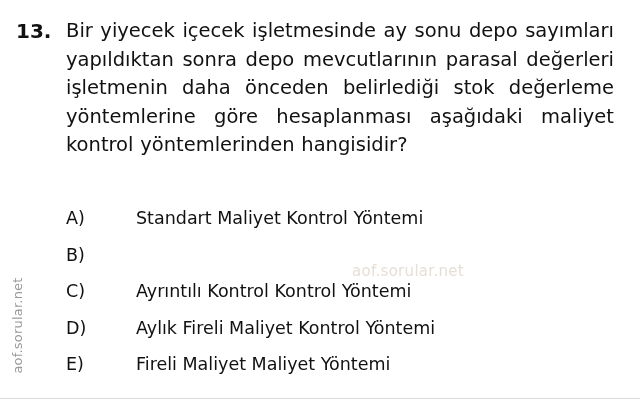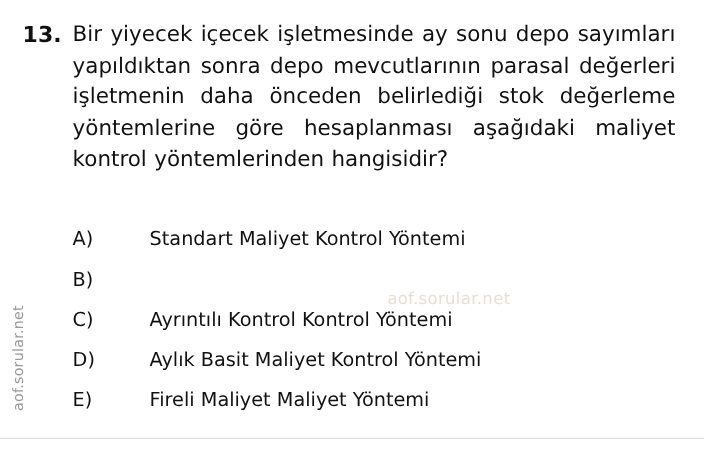--- a/index.html
+++ b/index.html
@@ -59,21 +59,20 @@
     width: 600px;
     display: flex;
     align-items: flex-start;
   }
 
   .q-number {
     font-size: 20px;
     font-weight: bold;
     line-height: 28px;
     width: 40px;
-    text-align: right;
     padding-right: 10px;
     flex: none;
     color: #111111;
   }
 
   .q-text {
     font-size: 19.5px;
     line-height: 28.5px;
     text-align: justify;
     text-align-last: left;
@@ -137,21 +136,21 @@
     </div>
     <div class="option-row">
       <div class="opt-letter">B)</div>
     </div>
     <div class="option-row">
       <div class="opt-letter">C)</div>
       <div class="opt-text">Ayrıntılı Kontrol Kontrol Yöntemi</div>
     </div>
     <div class="option-row">
       <div class="opt-letter">D)</div>
-      <div class="opt-text">Aylık Basit Maliyet Kontrol Yöntemi</div>
+      <div class="opt-text">Aylık Fireli Maliyet Kontrol Yöntemi</div>
     </div>
     <div class="option-row">
       <div class="opt-letter">E)</div>
       <div class="opt-text">Fireli Maliyet Maliyet Yöntemi</div>
     </div>
   </div>
 
   <div class="bottom-rule"></div>
 </div>
 

